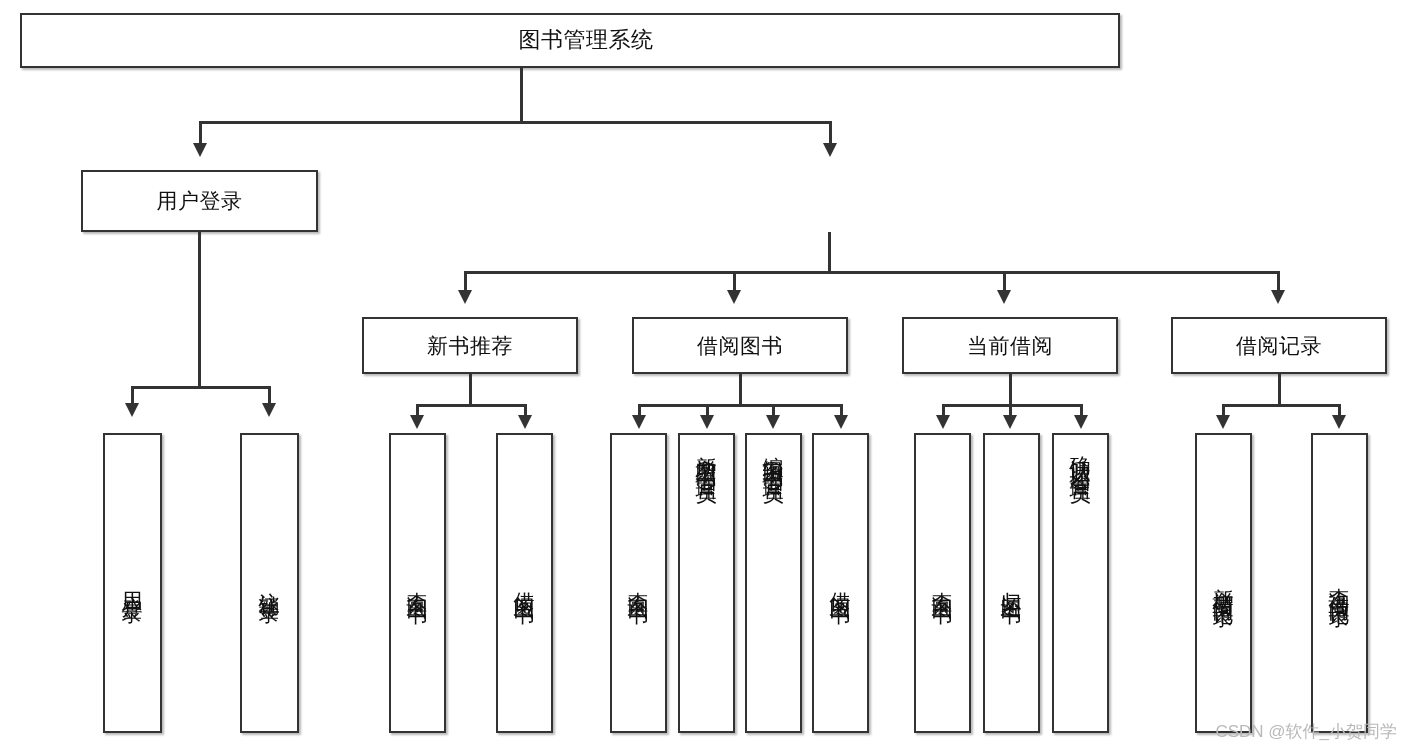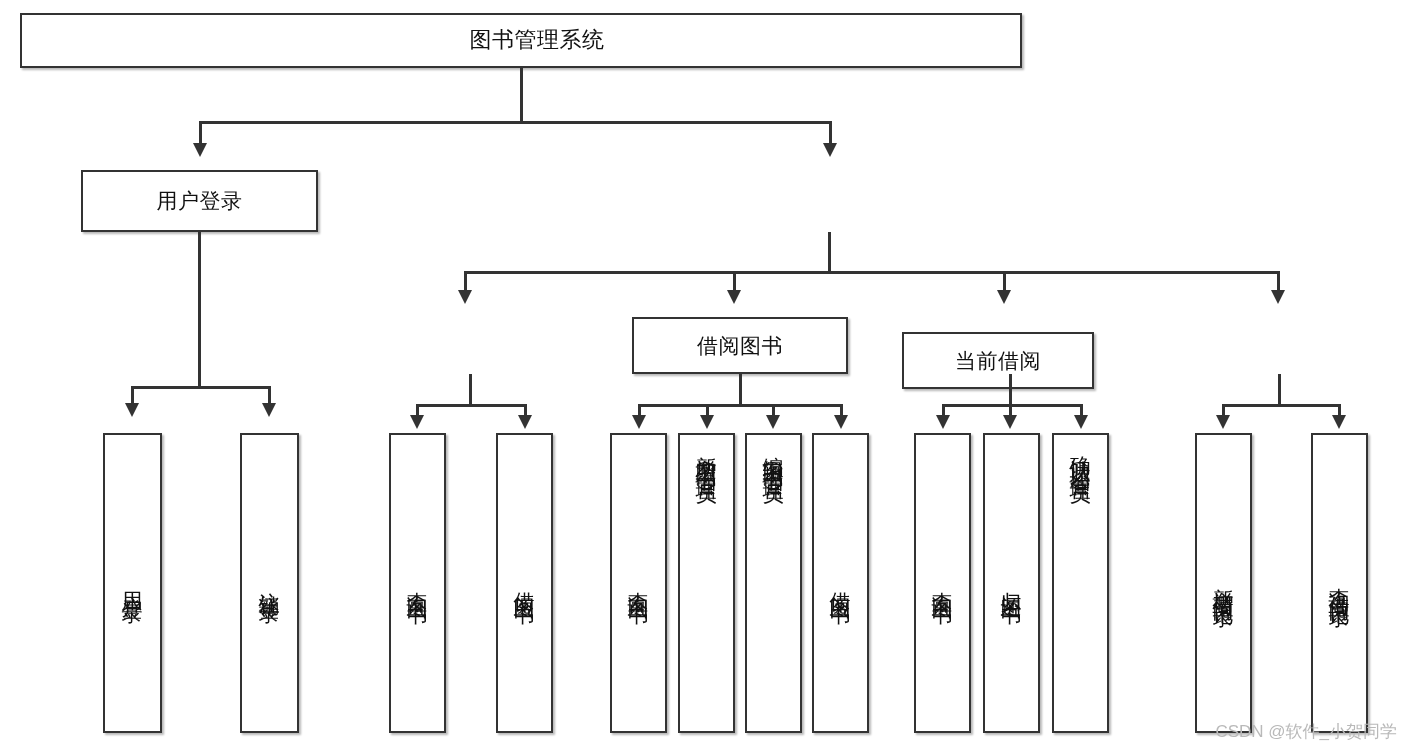--- a/index.html
+++ b/index.html
@@ -79,21 +79,21 @@
     color: #b9b9b9;
     white-space: nowrap;
     pointer-events: none;
   }
 </style>
 </head>
 <body>
 
 <div id="canvas">
 
-  <div class="node root" style="left:20px; top:13px; width:1002px; height:55px;padding-left:32px;">
+  <div class="node root" style="left:20px; top:13px; width:1100px; height:55px;padding-left:32px;">
     <span class="label">图书管理系统</span>
   </div>
 
   <div class="ln vline" style="left:520px; top:68px; width:2.5px; height:54px;"></div>
 
   <div class="ln hline" style="left:199px; top:121px; width:632px; height:2.5px;"></div>
 
   <div class="ln vline" style="left:199px; top:121px; width:2.5px; height:26px;"></div>
   <div class="arrow" style="left:193px; top:143px;"></div>
 
@@ -122,25 +122,31 @@
   <div class="ln hline" style="left:464px; top:271px; width:816px; height:2.5px;"></div>
   <div class="ln vline" style="left:464px; top:271px; width:2.5px; height:22px;"></div>
   <div class="arrow" style="left:458px; top:290px;"></div>
   <div class="ln vline" style="left:733px; top:271px; width:2.5px; height:22px;"></div>
   <div class="arrow" style="left:727px; top:290px;"></div>
   <div class="ln vline" style="left:1003px; top:271px; width:2.5px; height:22px;"></div>
   <div class="arrow" style="left:997px; top:290px;"></div>
   <div class="ln vline" style="left:1277px; top:271px; width:2.5px; height:22px;"></div>
   <div class="arrow" style="left:1271px; top:290px;"></div>
 
+  <div class="node" style="left:362px; top:317px; width:216px; height:57px;">
+    <span class="label">新书推荐</span>
+  </div>
   <div class="node" style="left:632px; top:317px; width:216px; height:57px;">
     <span class="label">借阅图书</span>
   </div>
-  <div class="node" style="left:902px; top:332px; width:192px; height:57px;">
+  <div class="node" style="left:902px; top:317px; width:216px; height:57px;">
     <span class="label">当前借阅</span>
+  </div>
+  <div class="node" style="left:1171px; top:317px; width:216px; height:57px;">
+    <span class="label">借阅记录</span>
   </div>
 
   <div class="ln vline" style="left:469px; top:374px; width:2.5px; height:32px;"></div>
   <div class="ln hline" style="left:416px; top:404px; width:110px; height:2.5px;"></div>
   <div class="ln vline" style="left:416px; top:404px; width:2.5px; height:14px;"></div>
   <div class="arrow" style="left:410px; top:415px;"></div>
   <div class="ln vline" style="left:524px; top:404px; width:2.5px; height:14px;"></div>
   <div class="arrow" style="left:518px; top:415px;"></div>
 
   <div class="node leaf center-text" style="left:389px; top:433px; width:57px; height:300px;">

